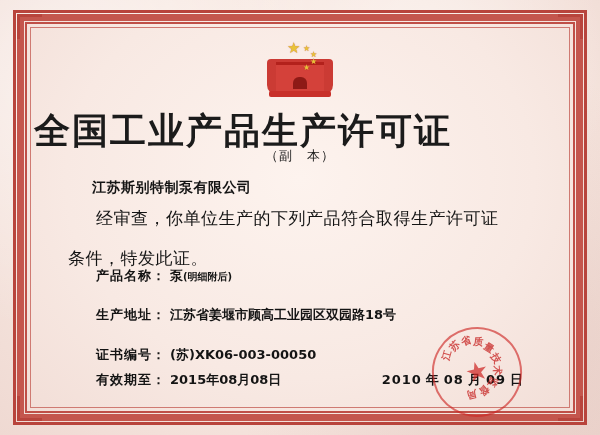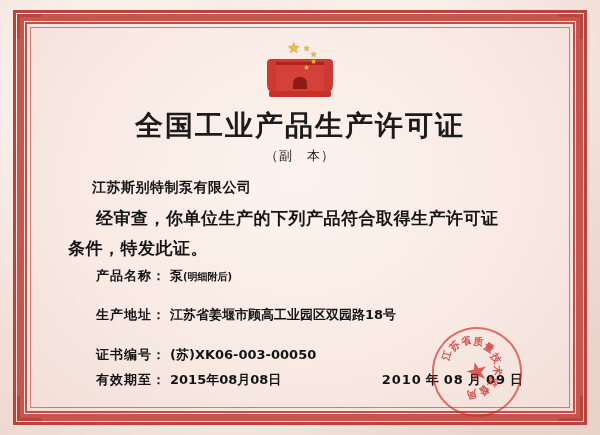--- a/index.html
+++ b/index.html
@@ -175,23 +175,23 @@
   .star.s2 { left: 47px; top: 6px; font-size: 8px; }
   .star.s3 { left: 47px; top: 13px; font-size: 8px; }
   .star.s4 { left: 40px; top: 19px; font-size: 8px; }
 
   
   .title {
     position: absolute;
     left: 0;
     right: 0;
     top: 76px;
-    text-align: center;
+    text-align: left;
     font-family: "DejaVu Sans", sans-serif;
-    font-size: 28px;
+    font-size: 36px;
     font-weight: bold;
     letter-spacing: 2px;
     color: #1b1b1b;
     white-space: nowrap;
   }
   .subtitle {
     position: absolute;
     left: 0;
     right: 0;
     top: 116px;
@@ -210,28 +210,29 @@
     font-weight: bold;
     color: #141414;
     letter-spacing: 0.5px;
   }
   .statement {
     position: absolute;
     left: 62px;
     right: 38px;
     top: 172px;
     font-size: 17px;
-    font-weight: bold;
+    font-weight: normal;
     line-height: 30px;
     color: #141414;
     letter-spacing: 0.5px;
   }
   .statement .line2 {
     display: block;
     margin-left: -28px;
+    margin-top: 10px;
   }
 
   .field {
     position: absolute;
     left: 62px;
     font-size: 13px;
     color: #141414;
     font-weight: bold;
     white-space: nowrap;
   }

